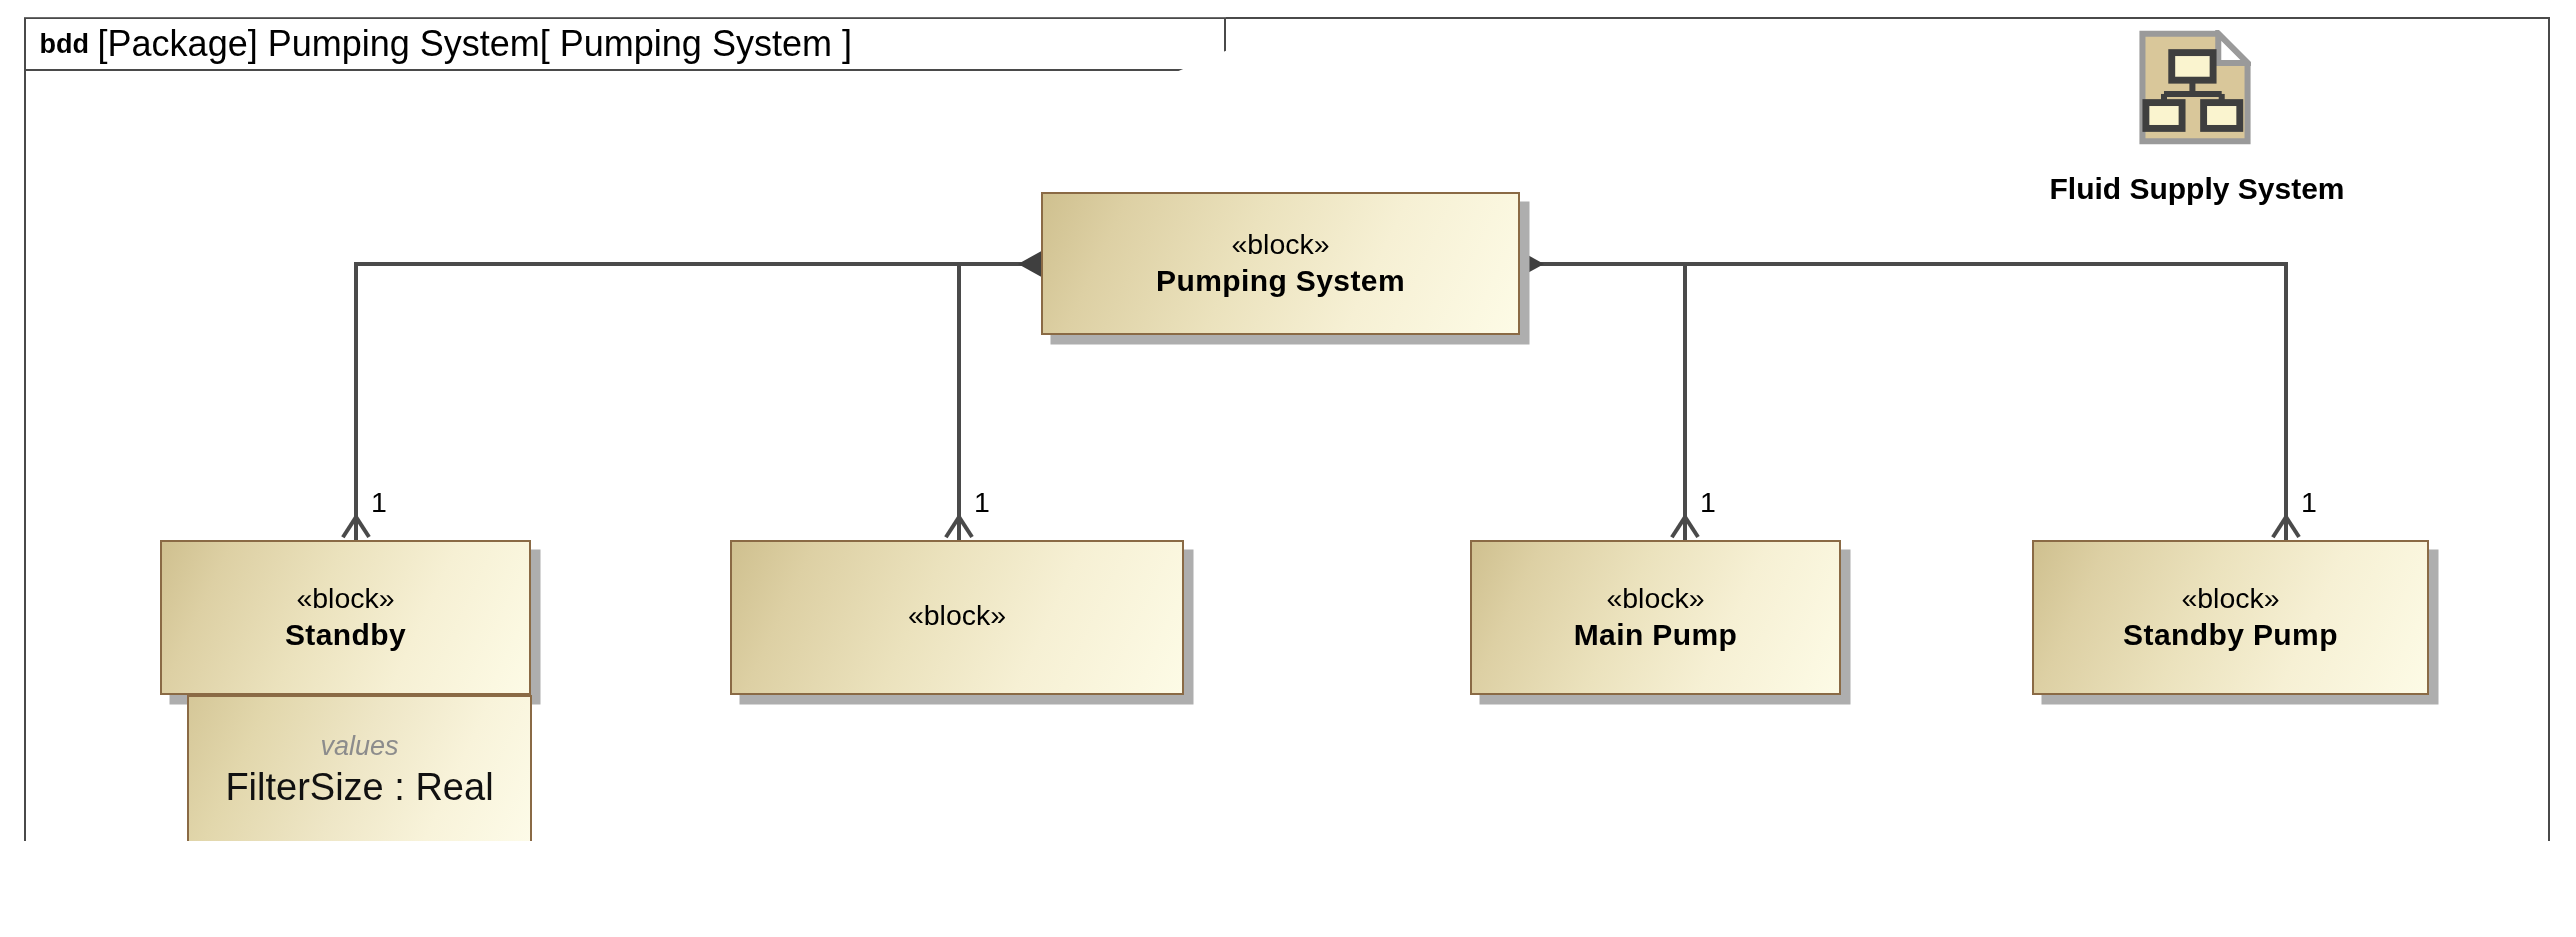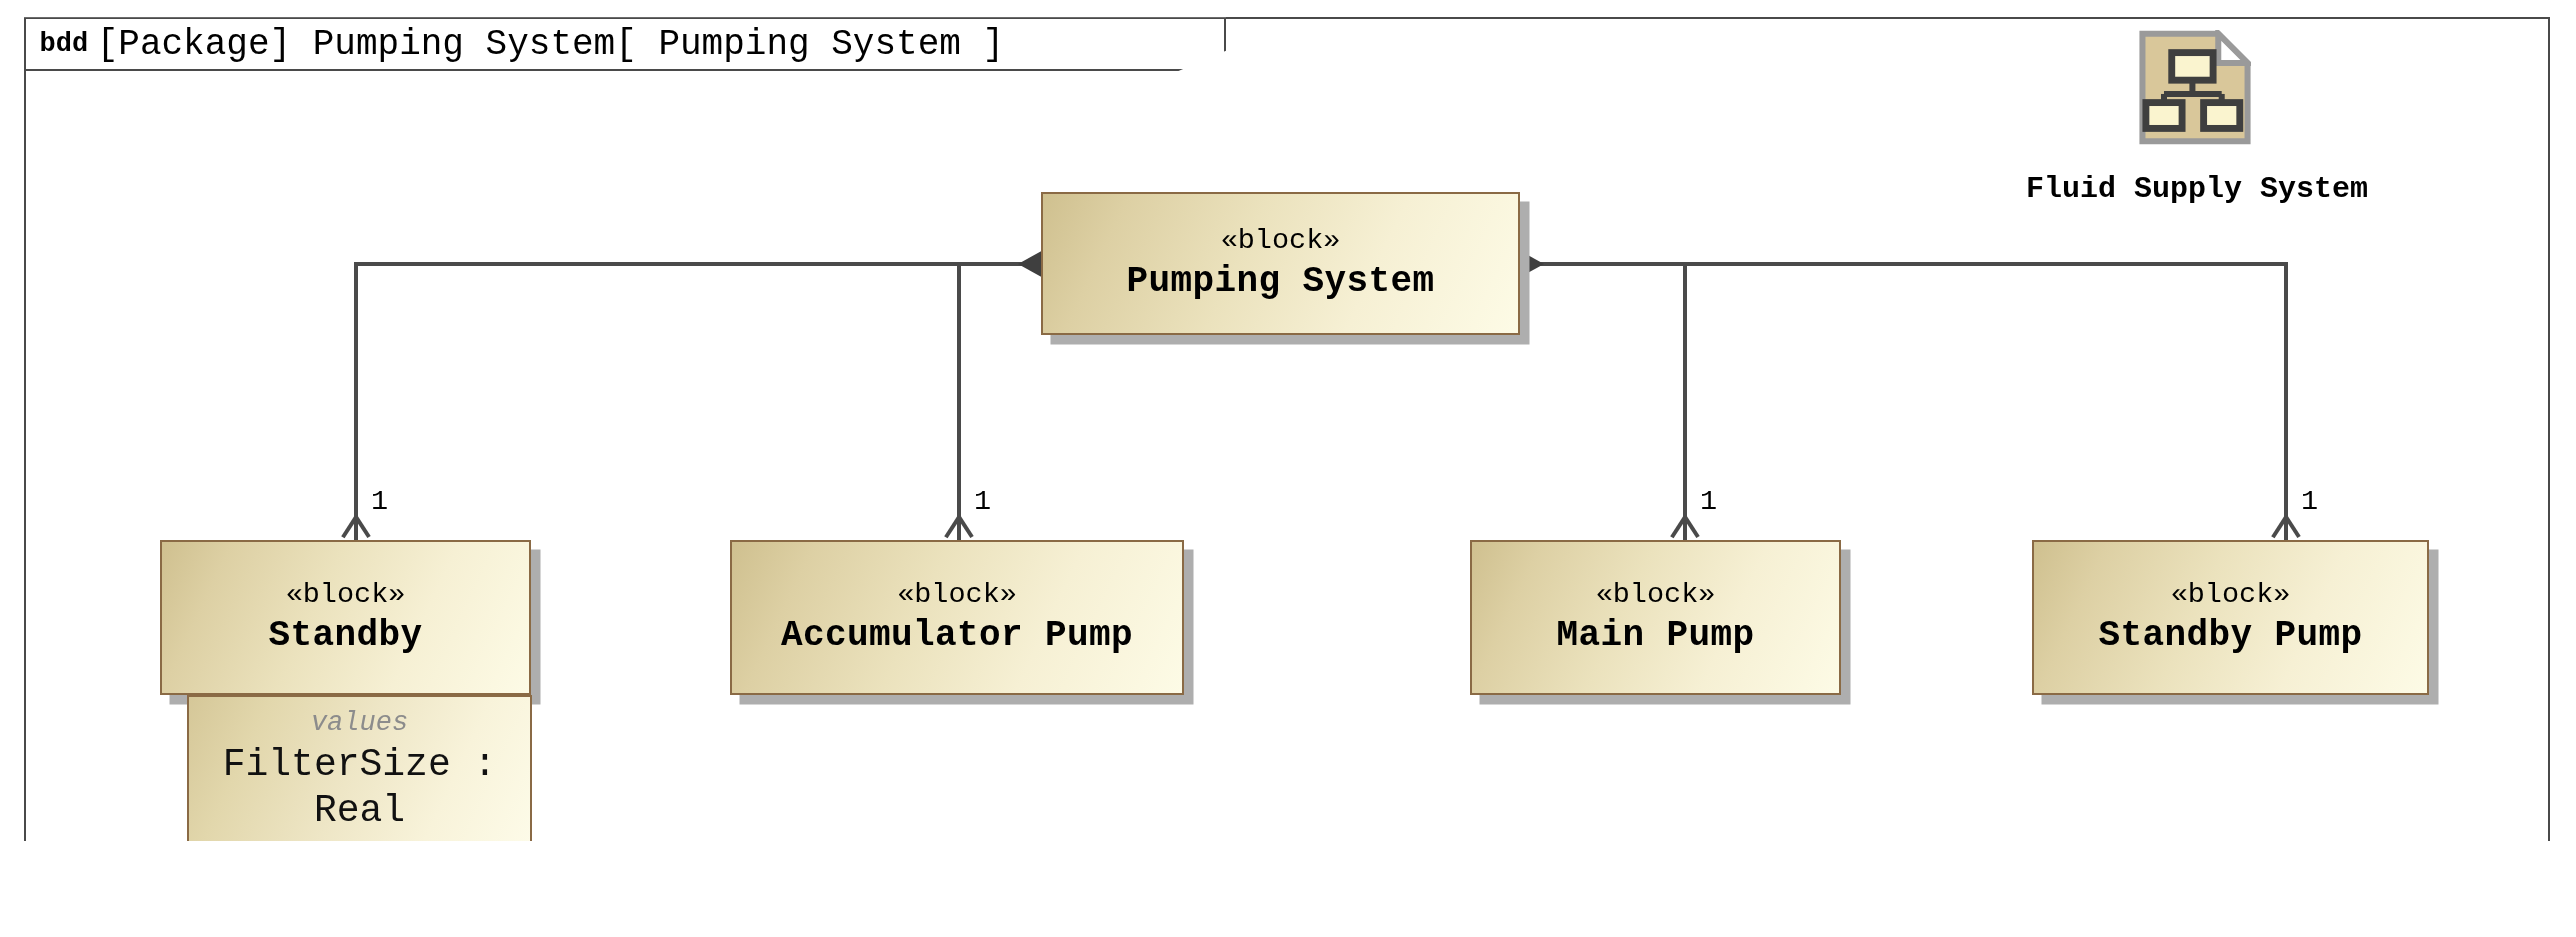--- a/index.html
+++ b/index.html
@@ -12,21 +12,20 @@
     font-family: "Liberation Sans", sans-serif;
     -webkit-font-smoothing: antialiased;
   }
 
   #canvas {
     position: relative;
     width: 2576px;
     height: 841px;
     background: #ffffff;
     overflow: hidden;
-    font-family: Liberation Mono, monospace;
   }
 
   
   .frame {
     position: absolute;
     left: 24px;
     top: 17.3px;
     width: 2526px;
     height: 897px;
     border: 2.6px solid #4a4a4a;
@@ -140,21 +139,21 @@
     box-sizing: border-box;
   }
   .stereotype {
     font-size: 28.5px;
     font-weight: normal;
     color: #000000;
     line-height: 1.15;
     margin-bottom: 3.5px;
   }
   .block-name {
-    font-size: 36px;
+    font-size: 30px;
     font-weight: bold;
     color: #000000;
     line-height: 1.15;
     letter-spacing: 0.4px;
   }
 
   
   .values-compartment {
     position: absolute;
     left: -2.6px;
@@ -248,21 +247,20 @@
     </div>
     <div class="values-compartment" style="top:153px; height:151px;margin-left:28px;">
       <div class="values-label">values</div>
       <div class="values-entry">FilterSize : Real</div>
     </div>
   </div>
 
   <div class="block" style="left:730px; top:540px; width:454px; height:155px;">
     <div class="block-compartment">
       <div class="stereotype">«block»</div>
-      <div class="block-name">Accumulator Pump</div>
     </div>
   </div>
 
   <div class="block" style="left:1470px; top:540px; width:371px; height:155px;">
     <div class="block-compartment">
       <div class="stereotype">«block»</div>
       <div class="block-name">Main Pump</div>
     </div>
   </div>
 

